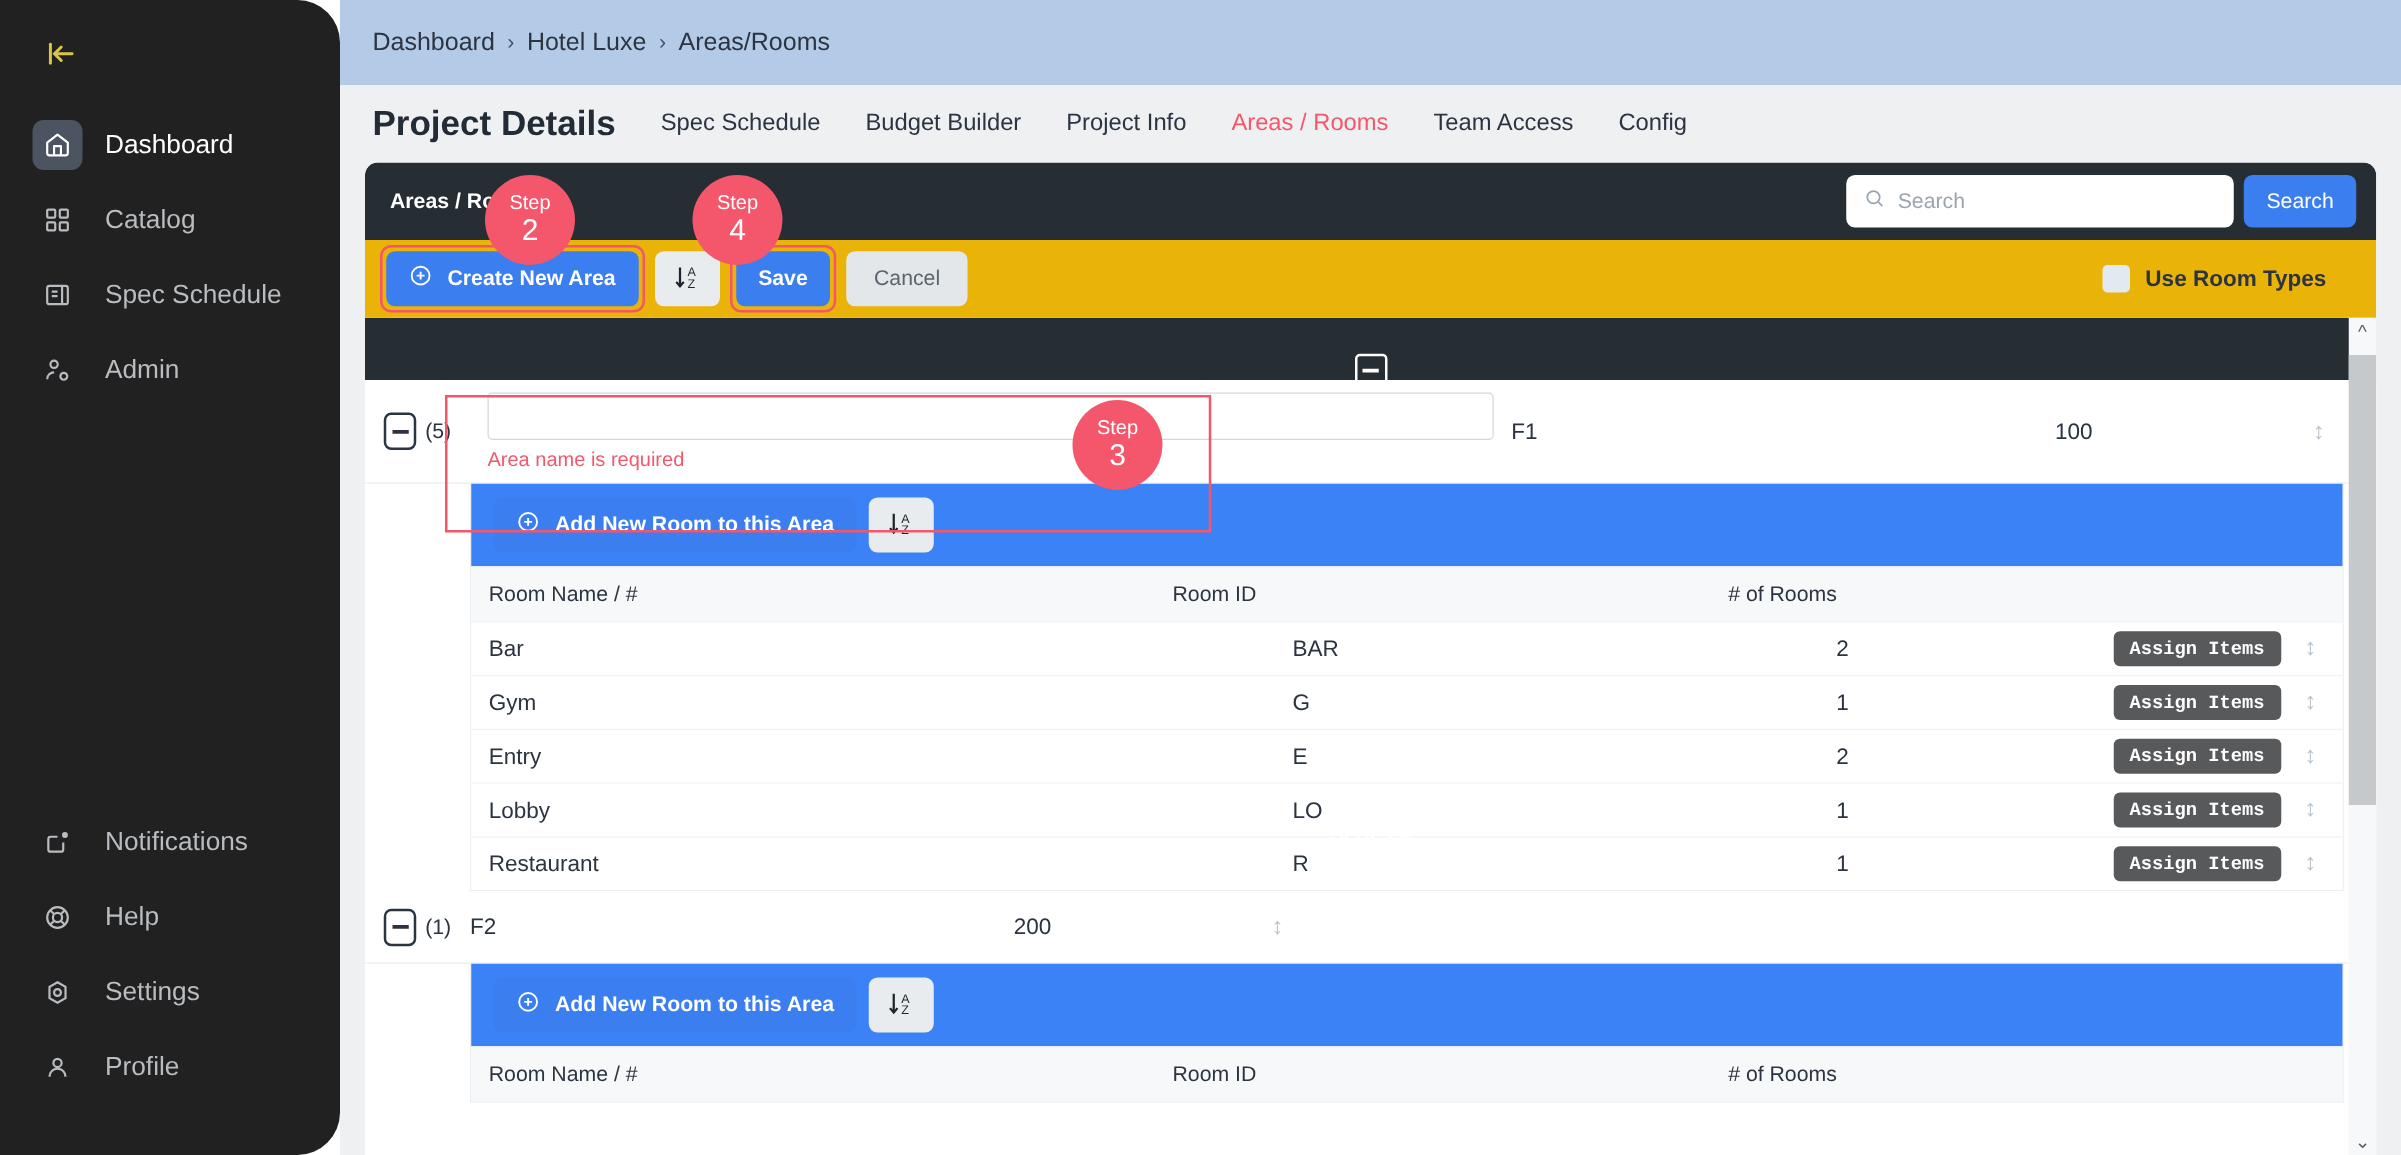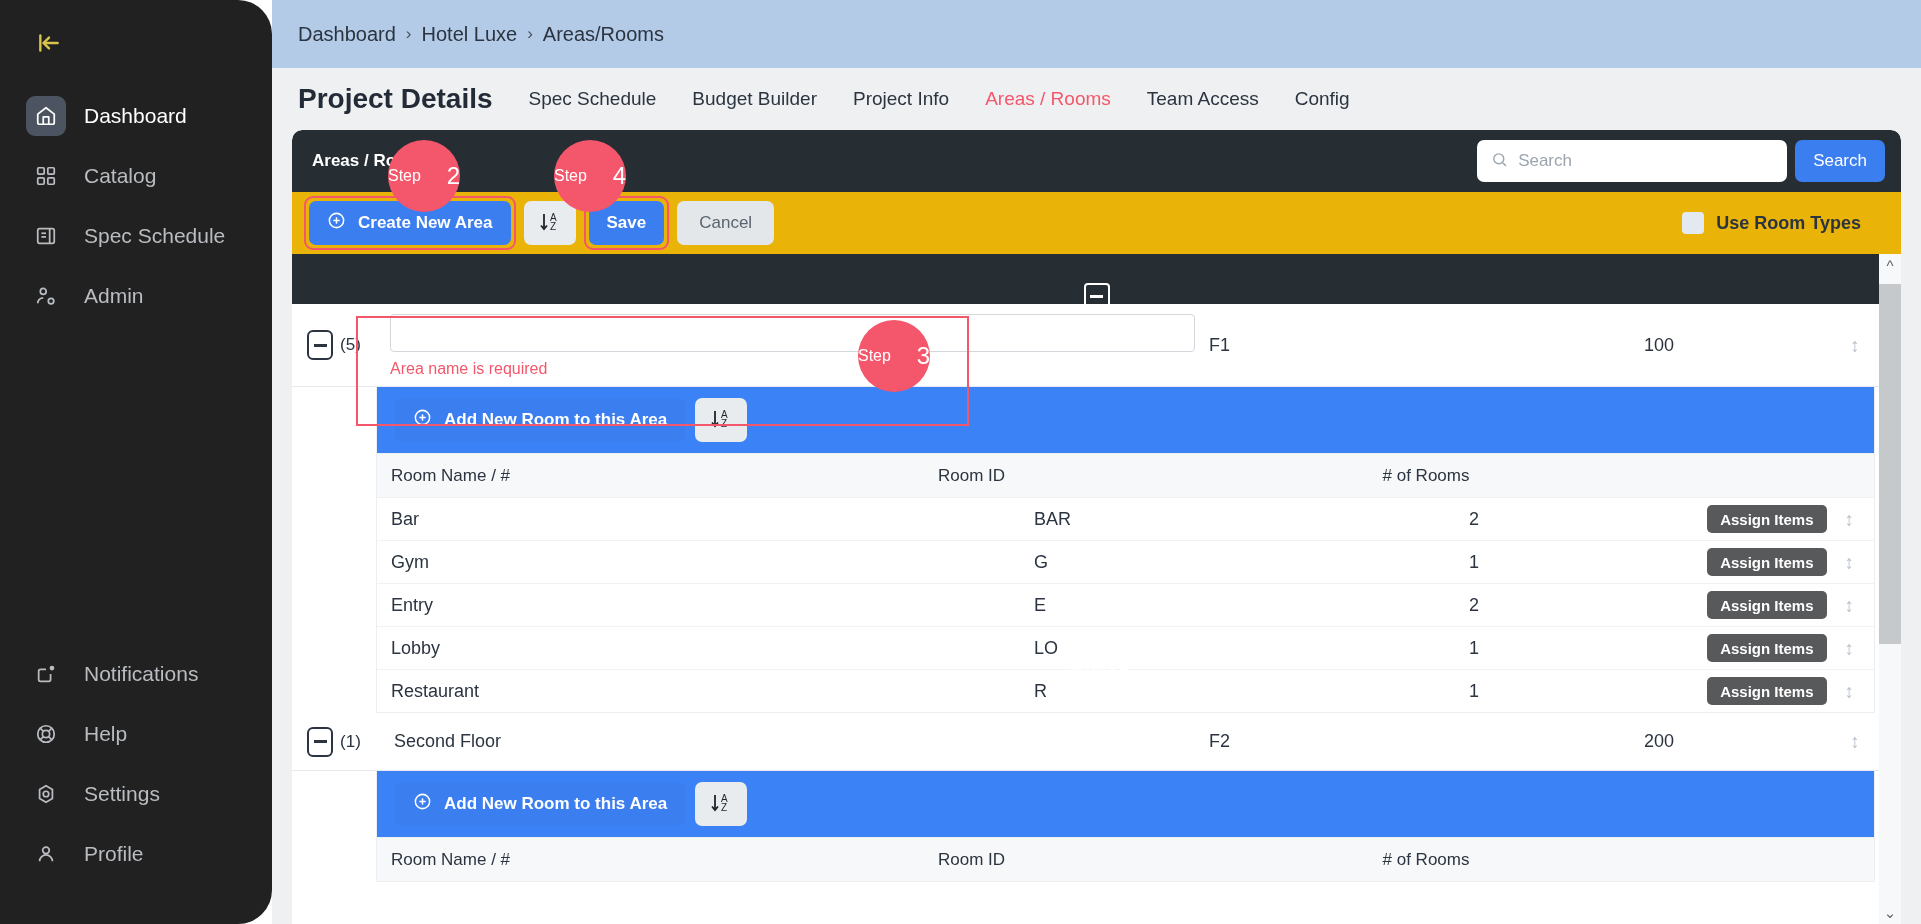--- a/index.html
+++ b/index.html
@@ -215,42 +215,42 @@
   .rooms-head {
     background: #f7f8f9; height: 44px;
     display: flex; align-items: center;
     font-size: 17px; color: #2b3440;
     border-top: 1px solid #eceef1;
     gap: 48px;
   }
   .rc-name { flex: 1 1 auto; padding-left: 14px; }
   .rc-id   { flex: 0 0 340px; }
   .rc-num  { flex: 0 0 200px; text-align: center; }
-  .rc-act  { flex: 0 0 300px; display: flex; align-items: center; justify-content: flex-end; gap: 18px; padding-right: 20px; }
+  .rc-act  { flex: 0 0 300px; display: flex; align-items: center; justify-content: flex-end; gap: 18px; padding-right: 20px; font-family: Liberation Mono, monospace; }
   .room-row {
     display: flex; align-items: center; height: 43px;
     font-size: 18px; color: #2b3440;
     border-top: 1px solid #f0f2f4;
     background: #fff;
   }
   .assign-btn {
     background: #58595b; color: #fff; border: none;
     height: 28px; padding: 0 13px; border-radius: 5px;
     font-size: 15px; font-weight: bold;
     font-family: inherit; cursor: pointer;
   }
   .updown { color: #b9c2cc; font-size: 19px; line-height: 1; }
 
   
   .step {
     position: absolute;
     width: 72px; height: 72px; border-radius: 50%;
     background: #f4576b; color: #fff;
-    display: flex; flex-direction: row;
-    align-items: center; justify-content: space-between;
+    display: flex; flex-direction: column;
+    align-items: center; justify-content: center;
     z-index: 40; line-height: 1.05;
   }
   .step .s-word { font-size: 16px; }
   .step .s-num  { font-size: 24px; }
 
   
   #vscroll {
     position: absolute; right: 0; top: 0;
     width: 22px; height: 100%;
     background: #f7f8f9;
@@ -547,21 +547,20 @@
         </div>
       </div>
 
       <div class="area-row" style="min-height:58px;">
         <div class="c-toggle">
           <span class="minus-box dark">
               <i></i>
             </span>
           <span class="cnt">(1)</span>
         </div>
-        <div class="c-name">Second Floor</div>
         <div class="c-code">F2</div>
         <div class="c-series">200</div>
         <div class="c-act">
             <span class="updown">↕</span>
           </div>
       </div>
 
       <div class="rooms-block">
         <div class="rooms-inner">
           <div class="rooms-toolbar">

